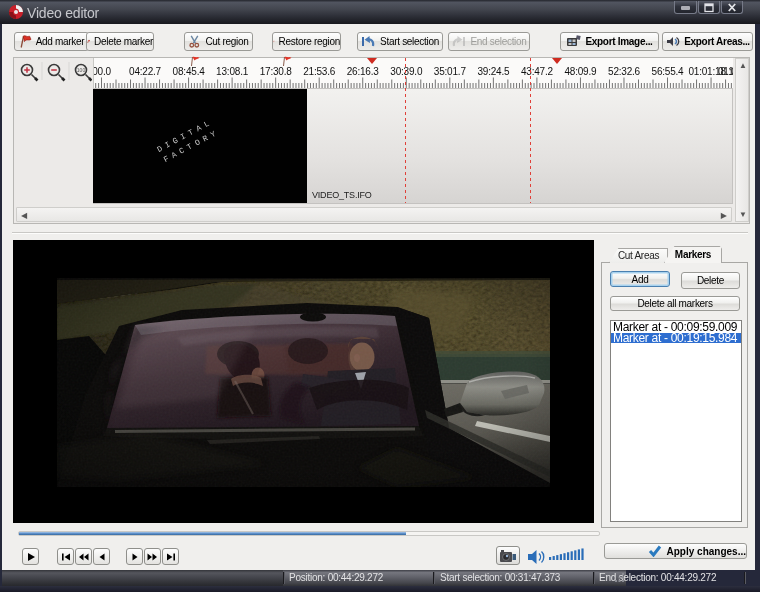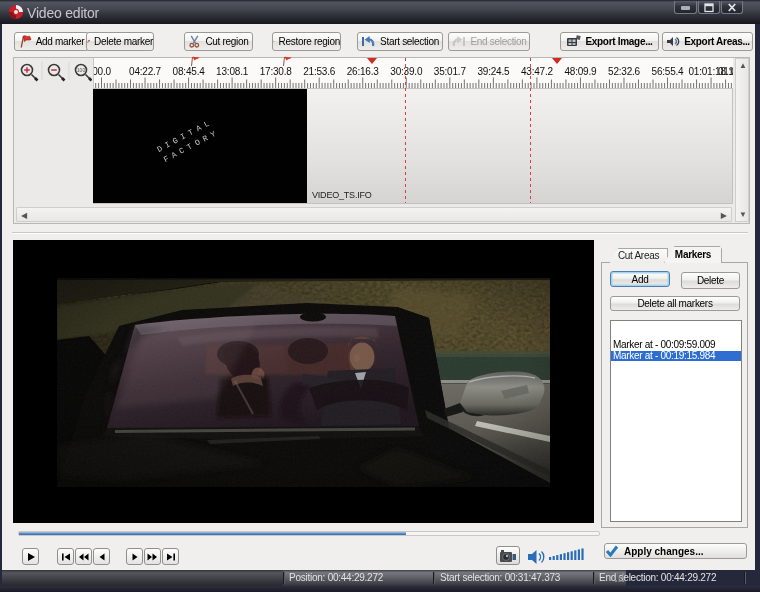--- a/index.html
+++ b/index.html
@@ -45,25 +45,25 @@
  text-align:center;padding-top:1px;color:#222}
 #tab2 {left:664px;top:246px;width:58px;height:17px;background:#f5f4f2;
  border:1px solid #a8a7a4;border-bottom:none;clip-path:polygon(18% 0,96% 0,100% 14%,100% 100%,0 100%);
  text-align:center;padding-top:2px;font-weight:bold;color:#000}
 .rbtn {border:1px solid #9a9a96;border-radius:3px;font-size:10px;letter-spacing:-0.3px;color:#000;
  background:linear-gradient(180deg,#fefefe 0%,#f0f0ee 45%,#dddcd9 55%,#eeedeb 100%);
  display:flex;align-items:center;justify-content:center}
 #addbtn {left:610px;top:271px;width:60px;height:16px;box-shadow:0 0 0 1.5px #a8d2ee inset;border-color:#4a80b0}
 #delbtn {left:681px;top:272px;width:59px;height:17px}
 #delall {left:610px;top:296px;width:130px;height:15px}
-#mlist {left:610px;top:320px;width:132px;height:202px;background:#fff;border:1px solid #82817e;font-size:10px;letter-spacing:-0.3px;overflow:hidden;padding-top:19px}
+#mlist {left:610px;top:320px;width:132px;height:202px;background:#fff;border:1px solid #82817e;font-size:12px;letter-spacing:-0.3px;overflow:hidden;padding-top:1px}
 .mitem {height:10.5px;line-height:10.5px;padding-left:2px;color:#000;white-space:nowrap}
 .mitem.sel {background:#2e6ed0;color:#fff}
 #apply {left:604px;top:543px;width:143px;height:16px;border:1px solid #9a9a96;border-radius:3px;
- background:linear-gradient(180deg,#fdfdfd,#e0dfdc);display:flex;align-items:center;justify-content:flex-start;gap:5px;
+ background:linear-gradient(180deg,#fdfdfd,#e0dfdc);display:flex;align-items:center;justify-content:flex-end;gap:5px;
  font-size:10px;font-weight:bold;color:#000}
 #sbar {left:2px;top:570px;width:624px;height:16px;
  background:linear-gradient(180deg,#3e3f46 0%,#75767e 16%,#5e5f67 48%,#44454b 82%,#313236 100%);color:#e2e2e4;font-size:10px;letter-spacing:-0.25px}
 .sdiv {position:absolute;top:2px;height:12px;width:1px;background:#1a1a1e;box-shadow:1px 0 0 #5a5b62}
 .stxt {position:absolute;top:2px;white-space:nowrap}
 #grip {position:absolute;right:1px;top:3px}
 #bborder {left:0px;top:586px;width:760px;height:6px;background:linear-gradient(180deg,#2c2e3e,#191a26)}
 .dash {top:58px;width:1px;height:145px;
  background:repeating-linear-gradient(180deg,#e04038 0 3px,rgba(224,64,56,0) 3px 6px)}
 </style></head><body>

